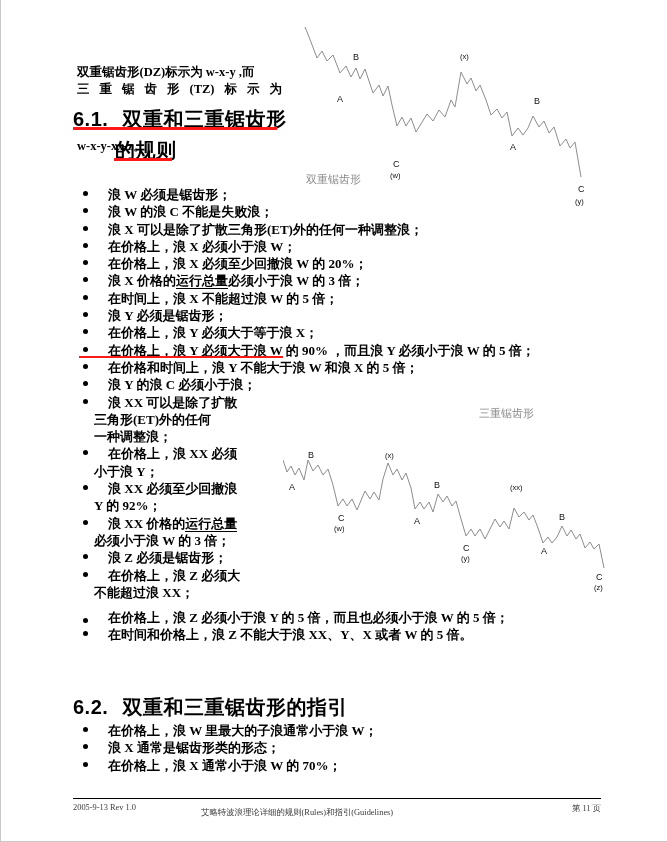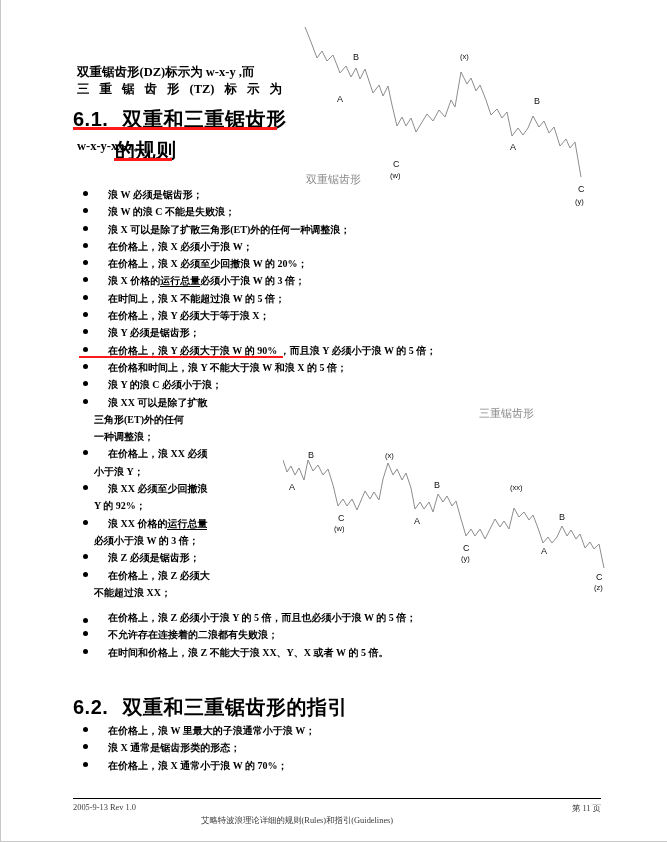--- a/index.html
+++ b/index.html
@@ -33,21 +33,21 @@
     font-family:"Liberation Sans","DejaVu Sans",sans-serif;
     letter-spacing:.5px;white-space:nowrap;
   }
   .h2 .num{font-family:"Liberation Sans","DejaVu Sans",sans-serif;}
   .redline{position:absolute;background:#ff1a1a;height:2.5px;}
 
   
   .bullets{position:absolute;}
   .bl{
     position:relative;
-    font-size:10px;font-weight:700;line-height:17.3px;
+    font-size:13px;font-weight:700;line-height:17.3px;
     white-space:nowrap;
   }
   .bl .dot{
     position:absolute;left:0;top:5px;width:5px;height:5px;
     border-radius:50%;background:#000;
   }
   .bl .tx{display:block;margin-left:25px;}
   .bl .cont{display:block;margin-left:11px;}
   .u{border-bottom:1.2px solid #000;}
 
@@ -70,21 +70,21 @@
     position:absolute;left:72px;top:798px;width:528px;
     border-top:1px solid #000;
   }
   .footrow{
     position:relative;height:18px;
     font-size:8.4px;color:#3a3a3a;
     font-family:"Liberation Serif","DejaVu Serif",serif;
     padding-top:4px;
   }
   .f-left{position:absolute;left:0;top:4px;white-space:nowrap;}
-  .f-mid{position:absolute;left:128px;top:16px;white-space:nowrap;}
+  .f-mid{position:absolute;left:128px;top:8px;white-space:nowrap;}
   .f-right{position:absolute;right:0;top:4px;white-space:nowrap;}
 </style>
 </head>
 <body>
 
 <div class="page">
 
   <div class="intro">
     <span class="ln">双重锯齿形(DZ)标示为 w-x-y ,而</span>
     <span class="just">
@@ -144,26 +144,26 @@
         <span class="tx"><span>浪 X 价格的</span><span class="u">运行总量</span><span>必须小于浪 W 的 3 倍；</span></span>
       </div>
 
     <div class="bl">
         <span class="dot"></span>
         <span class="tx">在时间上，浪 X 不能超过浪 W 的 5 倍；</span>
       </div>
 
     <div class="bl">
         <span class="dot"></span>
+        <span class="tx">浪 Y 必须是锯齿形；</span>
+      </div>
+
+    <div class="bl">
+        <span class="dot"></span>
         <span class="tx">在价格上，浪 Y 必须大于等于浪 X；</span>
-      </div>
-
-    <div class="bl">
-        <span class="dot"></span>
-        <span class="tx">浪 Y 必须是锯齿形；</span>
       </div>
 
     <div class="bl">
         <span class="dot"></span>
         <span class="tx">在价格上，浪 Y 必须大于浪 W 的 90% ，而且浪 Y 必须小于浪 W 的 5 倍；</span>
       </div>
 
     <div class="bl">
         <span class="dot"></span>
         <span class="tx">在价格和时间上，浪 Y 不能大于浪 W 和浪 X 的 5 倍；</span>
@@ -208,24 +208,20 @@
         <span class="dot"></span>
         <span class="tx">在价格上，浪 Z 必须大</span>
         <span class="cont">不能超过浪 XX；</span>
       </div>
 
     <div class="bl" style="margin-top:8px;">
         <span class="dot" style="top:9px;"></span>
         <span class="tx">在价格上，浪 Z 必须小于浪 Y 的 5 倍，而且也必须小于浪 W 的 5 倍；</span>
       </div>
 
-    <div class="bl">
-        <span class="dot"></span>
-        <span class="tx">不允许存在连接着的二浪都有失败浪；</span>
-      </div>
 
     <div class="bl">
         <span class="dot"></span>
         <span class="tx">在时间和价格上，浪 Z 不能大于浪 XX、Y、X 或者 W 的 5 倍。</span>
       </div>
   </div>
 
   <div class="redline" style="left:78px;top:356px;width:204px;height:2.2px;"></div>
 
   <div class="h2" style="left:72px;top:694px;">

